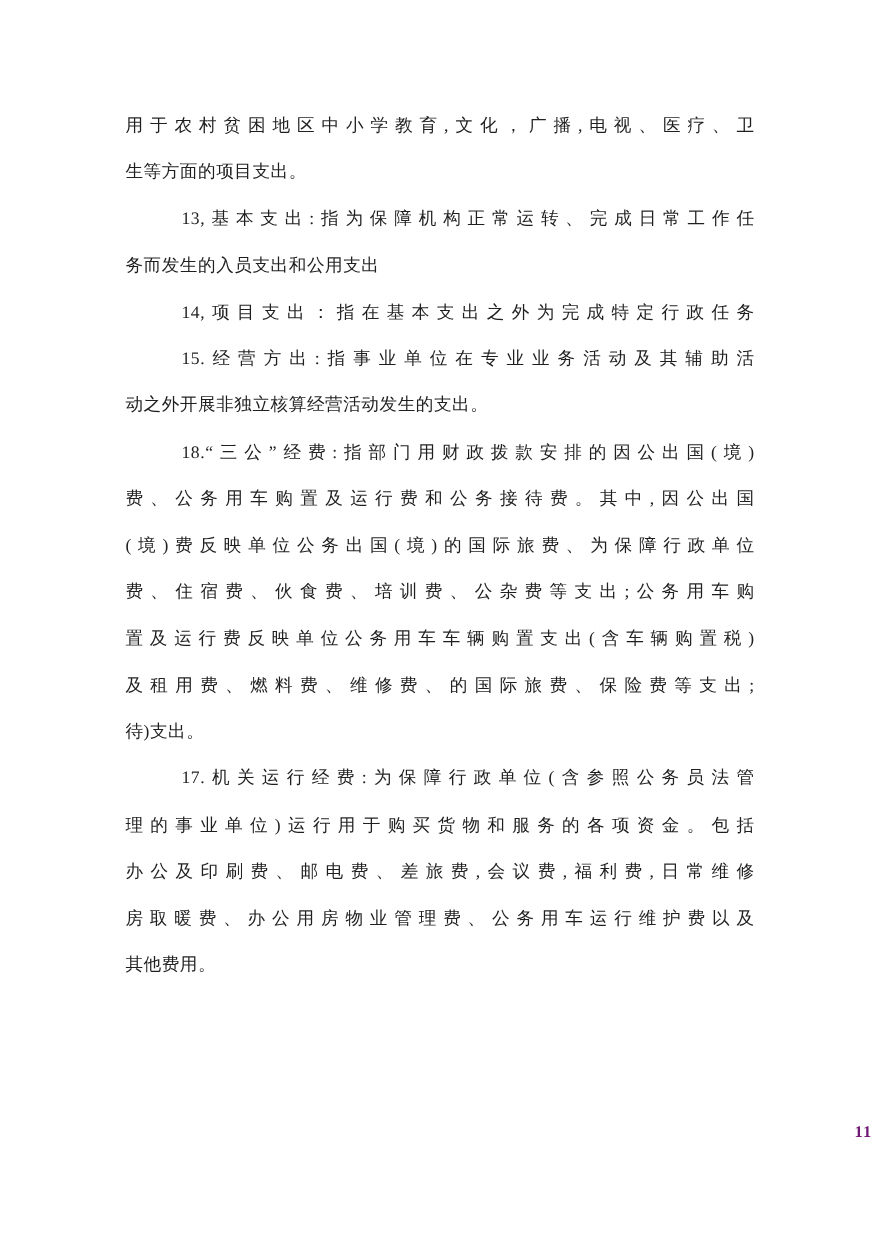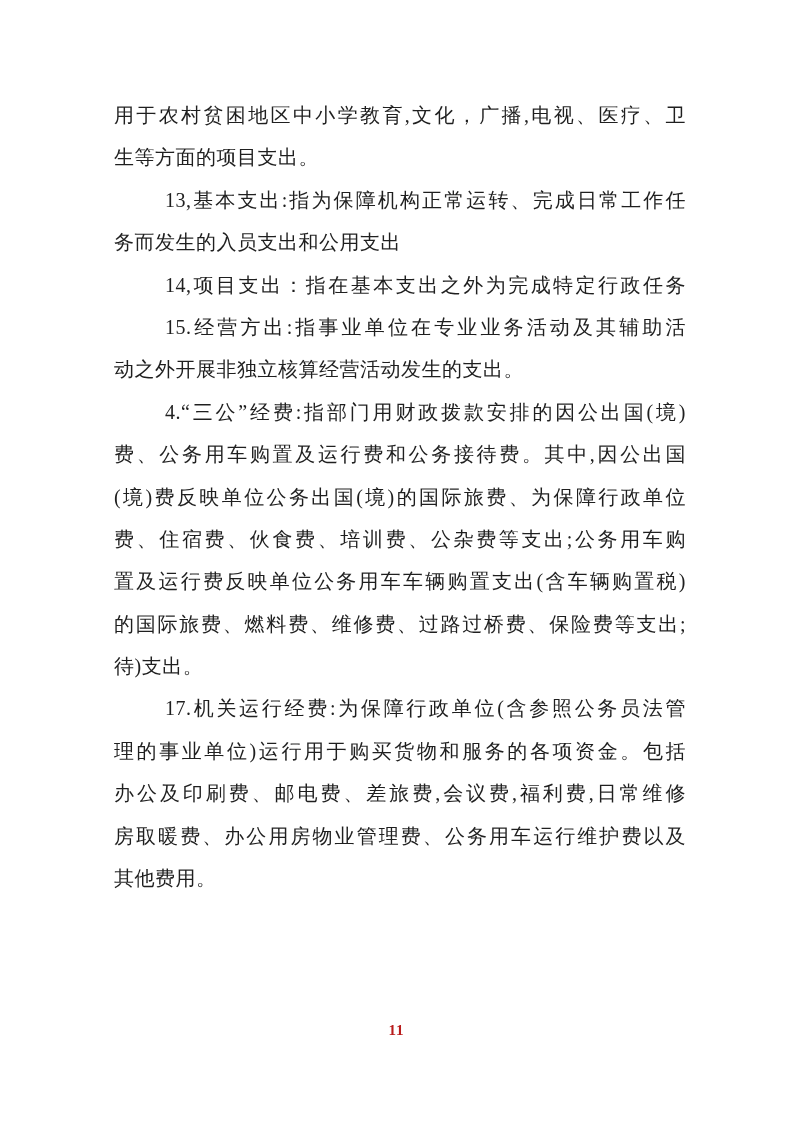--- a/index.html
+++ b/index.html
@@ -18,21 +18,21 @@
     position: absolute;
     inset: 0;
     background: #ffffff;
   }
   .text-body {
     position: absolute;
     left: 114px;
     top: 94px;
     width: 572px;
     color: #1f1f1f;
-    font-size: 20px;
+    font-size: 16px;
   }
   .line {
     height: 42.4px;
     line-height: 42.4px;
     text-align: justify;
     text-align-last: justify;
     white-space: normal;
     letter-spacing: 0.5px;
   }
   .line.last {
@@ -40,45 +40,45 @@
     text-align-last: left;
   }
   .line.indent {
     padding-left: 51px;
   }
   .page-number {
     position: absolute;
     top: 1022px;
     left: 0;
     width: 100%;
-    text-align: center;
+    text-align: right;
     font-size: 15px;
     font-weight: bold;
-    color: #b91c1c;
+    color: #701a75;
     letter-spacing: 1px;
   }
 </style>
 </head>
 <body style="background: rgb(255, 255, 255);">
 
 <div class="page">
   <div class="text-body" style="color: rgb(31, 31, 31);">
       <div class="line">用于农村贫困地区中小学教育,文化，广播,电视、医疗、卫</div>
       <div class="line last">生等方面的项目支出。</div>
       <div class="line indent">13,基本支出:指为保障机构正常运转、完成日常工作任</div>
       <div class="line last">务而发生的入员支出和公用支出</div>
       <div class="line indent">14,项目支出：指在基本支出之外为完成特定行政任务</div>
       <div class="line indent">15.经营方出:指事业单位在专业业务活动及其辅助活</div>
       <div class="line last">动之外开展非独立核算经营活动发生的支出。</div>
-      <div class="line indent">4.“三公”经费:指部门用财政拨款安排的因公出国(境)</div>
+      <div class="line indent">18.“三公”经费:指部门用财政拨款安排的因公出国(境)</div>
       <div class="line">费、公务用车购置及运行费和公务接待费。其中,因公出国</div>
       <div class="line">(境)费反映单位公务出国(境)的国际旅费、为保障行政单位</div>
       <div class="line">费、住宿费、伙食费、培训费、公杂费等支出;公务用车购</div>
       <div class="line">置及运行费反映单位公务用车车辆购置支出(含车辆购置税)</div>
-      <div class="line">的国际旅费、燃料费、维修费、过路过桥费、保险费等支出;</div>
+      <div class="line">及租用费、燃料费、维修费、的国际旅费、保险费等支出;</div>
       <div class="line last">待)支出。</div>
       <div class="line indent">17.机关运行经费:为保障行政单位(含参照公务员法管</div>
       <div class="line">理的事业单位)运行用于购买货物和服务的各项资金。包括</div>
       <div class="line">办公及印刷费、邮电费、差旅费,会议费,福利费,日常维修</div>
       <div class="line">房取暖费、办公用房物业管理费、公务用车运行维护费以及</div>
       <div class="line last">其他费用。</div>
     </div>
   <div class="page-number">11</div>
 </div>
 

